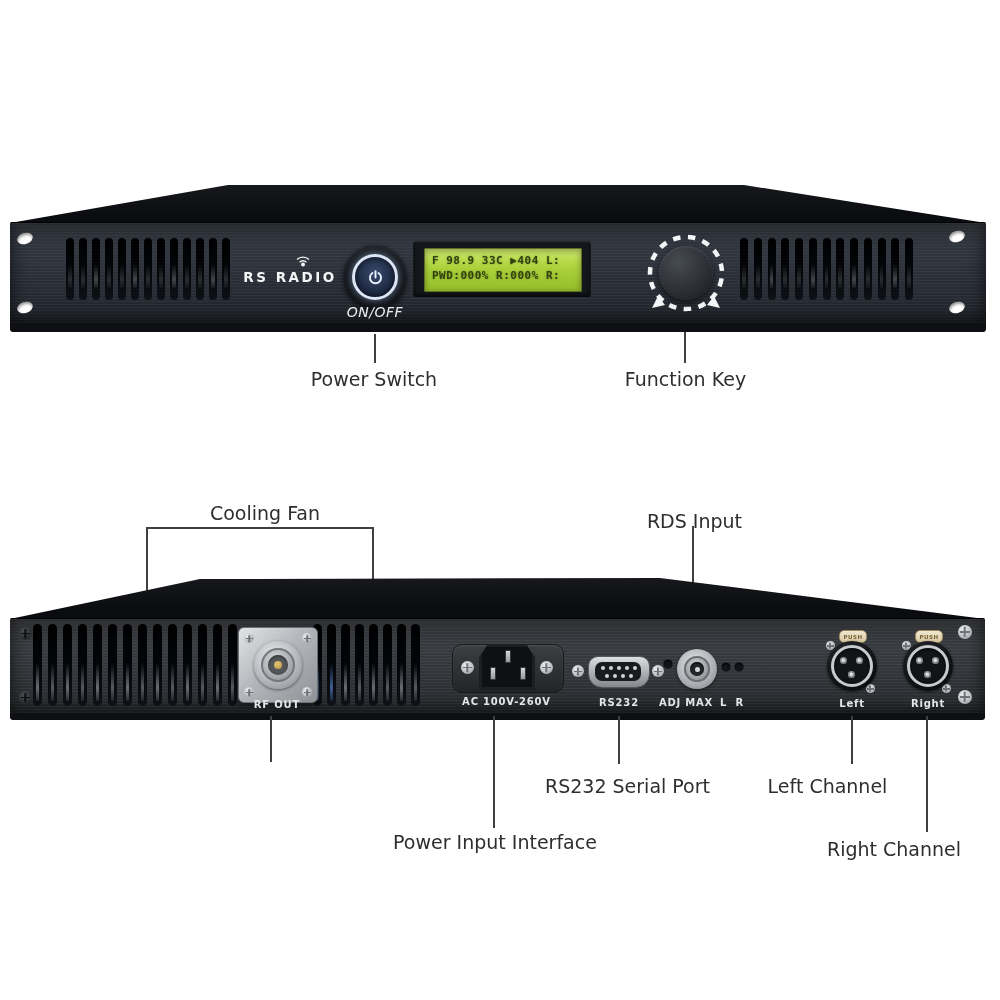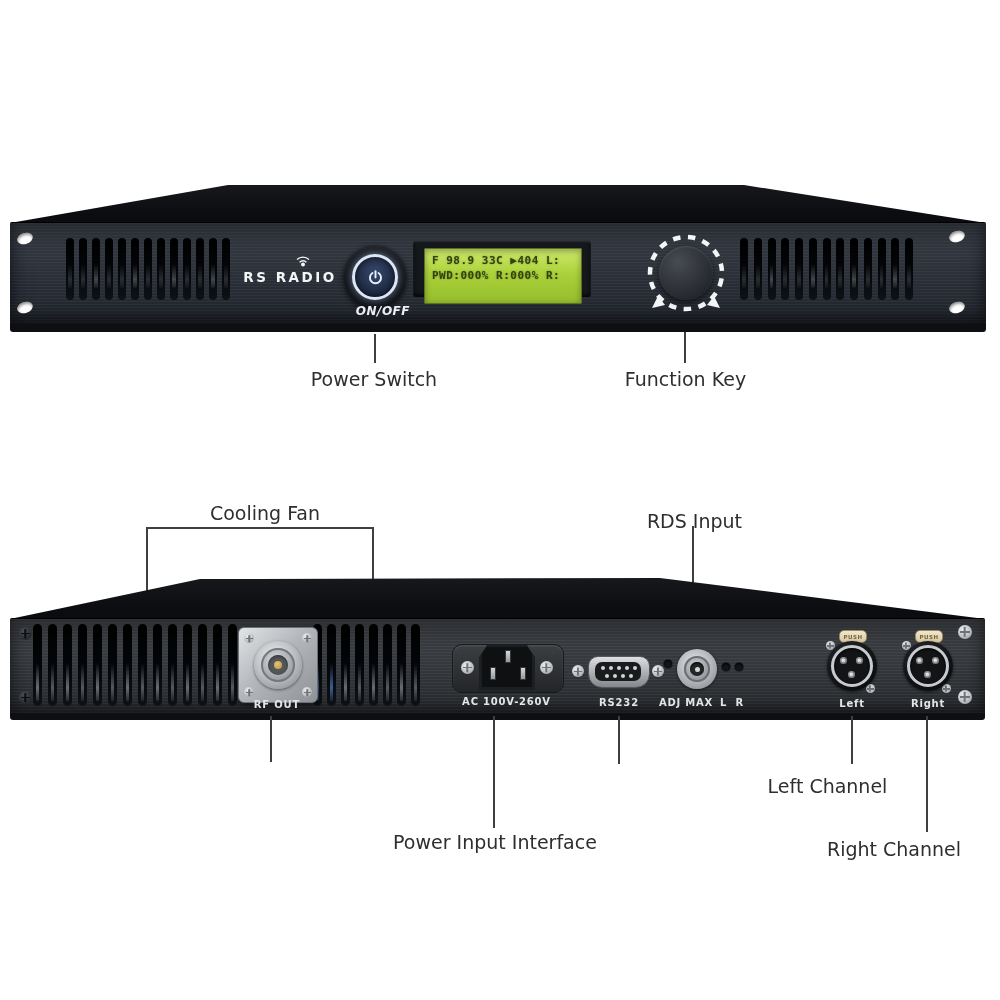--- a/index.html
+++ b/index.html
@@ -44,28 +44,28 @@
 
   
   .brand{position:absolute;color:#f3f5f7;font-weight:bold;font-size:13.5px;letter-spacing:2.5px;text-align:center;}
   .pwr-outer{position:absolute;width:64px;height:64px;border-radius:50%;
       background:radial-gradient(circle at 50% 38%,#24272d,#101216 72%);
       box-shadow:inset 0 2px 4px rgba(255,255,255,.08), 0 2px 5px rgba(0,0,0,.6);}
   .pwr-ring{position:absolute;left:9px;top:9px;width:40px;height:40px;border-radius:50%;
       border:3px solid #dde6f4;background:radial-gradient(circle at 50% 40%,#36486a,#18233a 80%);
       box-shadow:0 0 9px rgba(170,200,255,.55), inset 0 0 6px rgba(0,0,0,.6);
       display:flex;align-items:center;justify-content:center;}
-  .onoff{position:absolute;color:#eceef1;font-size:12px;font-weight:bold;font-style:italic;
-      letter-spacing:.5px;text-align:right;}
+  .onoff{position:absolute;color:#eceef1;font-size:14px;font-weight:normal;font-style:italic;
+      letter-spacing:.5px;text-align:center;}
   .lcd-bezel{position:absolute;background:#14171b;border-radius:3px;
       box-shadow:inset 0 1px 2px rgba(255,255,255,.12), inset 0 -2px 4px rgba(0,0,0,.8);}
   .lcd{position:absolute;background:linear-gradient(180deg,#cfe96d 0%,#abd23a 45%,#95bd2b 100%);
       border:1px solid #5f6e24;border-radius:1px;overflow:hidden;
       font-family:"DejaVu Sans Mono",monospace;font-weight:bold;font-size:11px;line-height:15px;
-      color:#33400f;padding:4px 0 12px 7px;letter-spacing:.5px;
+      color:#33400f;padding:4px 0 0 7px;letter-spacing:.5px;
       text-shadow:0 0 2px rgba(45,65,10,.45);box-shadow:inset 0 2px 6px rgba(0,0,0,.35);}
   .knob{position:absolute;width:54px;height:54px;border-radius:50%;
       background:radial-gradient(circle at 36% 30%,#474b52,#2d3036 55%,#1c1f23 90%);
       box-shadow:0 3px 6px rgba(0,0,0,.55), inset 0 1px 2px rgba(255,255,255,.12);}
 
   
   .panel-label{position:absolute;color:#e4e5e7;font-size:10px;font-weight:bold;letter-spacing:.8px;text-align:center;}
   .rf-flange{position:absolute;width:78px;height:74px;border-radius:6px;border:1px solid #6d7074;
       background:linear-gradient(135deg,#e2e4e6 0%,#b4b8bc 45%,#8e9296 100%);
       box-shadow:0 2px 4px rgba(0,0,0,.5);}
@@ -288,20 +288,21 @@
       <div class="xlr-ring"></div>
       <div class="pin" style="left:13px;top:16px;"></div>
       <div class="pin" style="left:29px;top:16px;"></div>
       <div class="pin" style="left:21px;top:30px;"></div>
     </div>
     <div class="panel-label" style="left:903px;top:698px;width:50px;">Right</div>
   </div>
 
   <div class="cline" style="left:270px;top:716px;width:2px;height:46px;"></div>
   <div class="cline" style="left:618px;top:716px;width:2px;height:48px;"></div>
+  <div class="callout" style="left:525px;top:775px;width:205px;">RS232 Serial Port</div>
   <div class="cline" style="left:851px;top:716px;width:2px;height:48px;"></div>
   <div class="callout" style="left:735px;top:775px;width:185px;">Left Channel</div>
   <div class="cline" style="left:493px;top:716px;width:2px;height:112px;"></div>
   <div class="callout" style="left:375px;top:831px;width:240px;">Power Input Interface</div>
   <div class="cline" style="left:926px;top:716px;width:2px;height:116px;"></div>
   <div class="callout" style="left:798px;top:838px;width:192px;">Right Channel</div>
 
 </div>
 
 </body></html>

